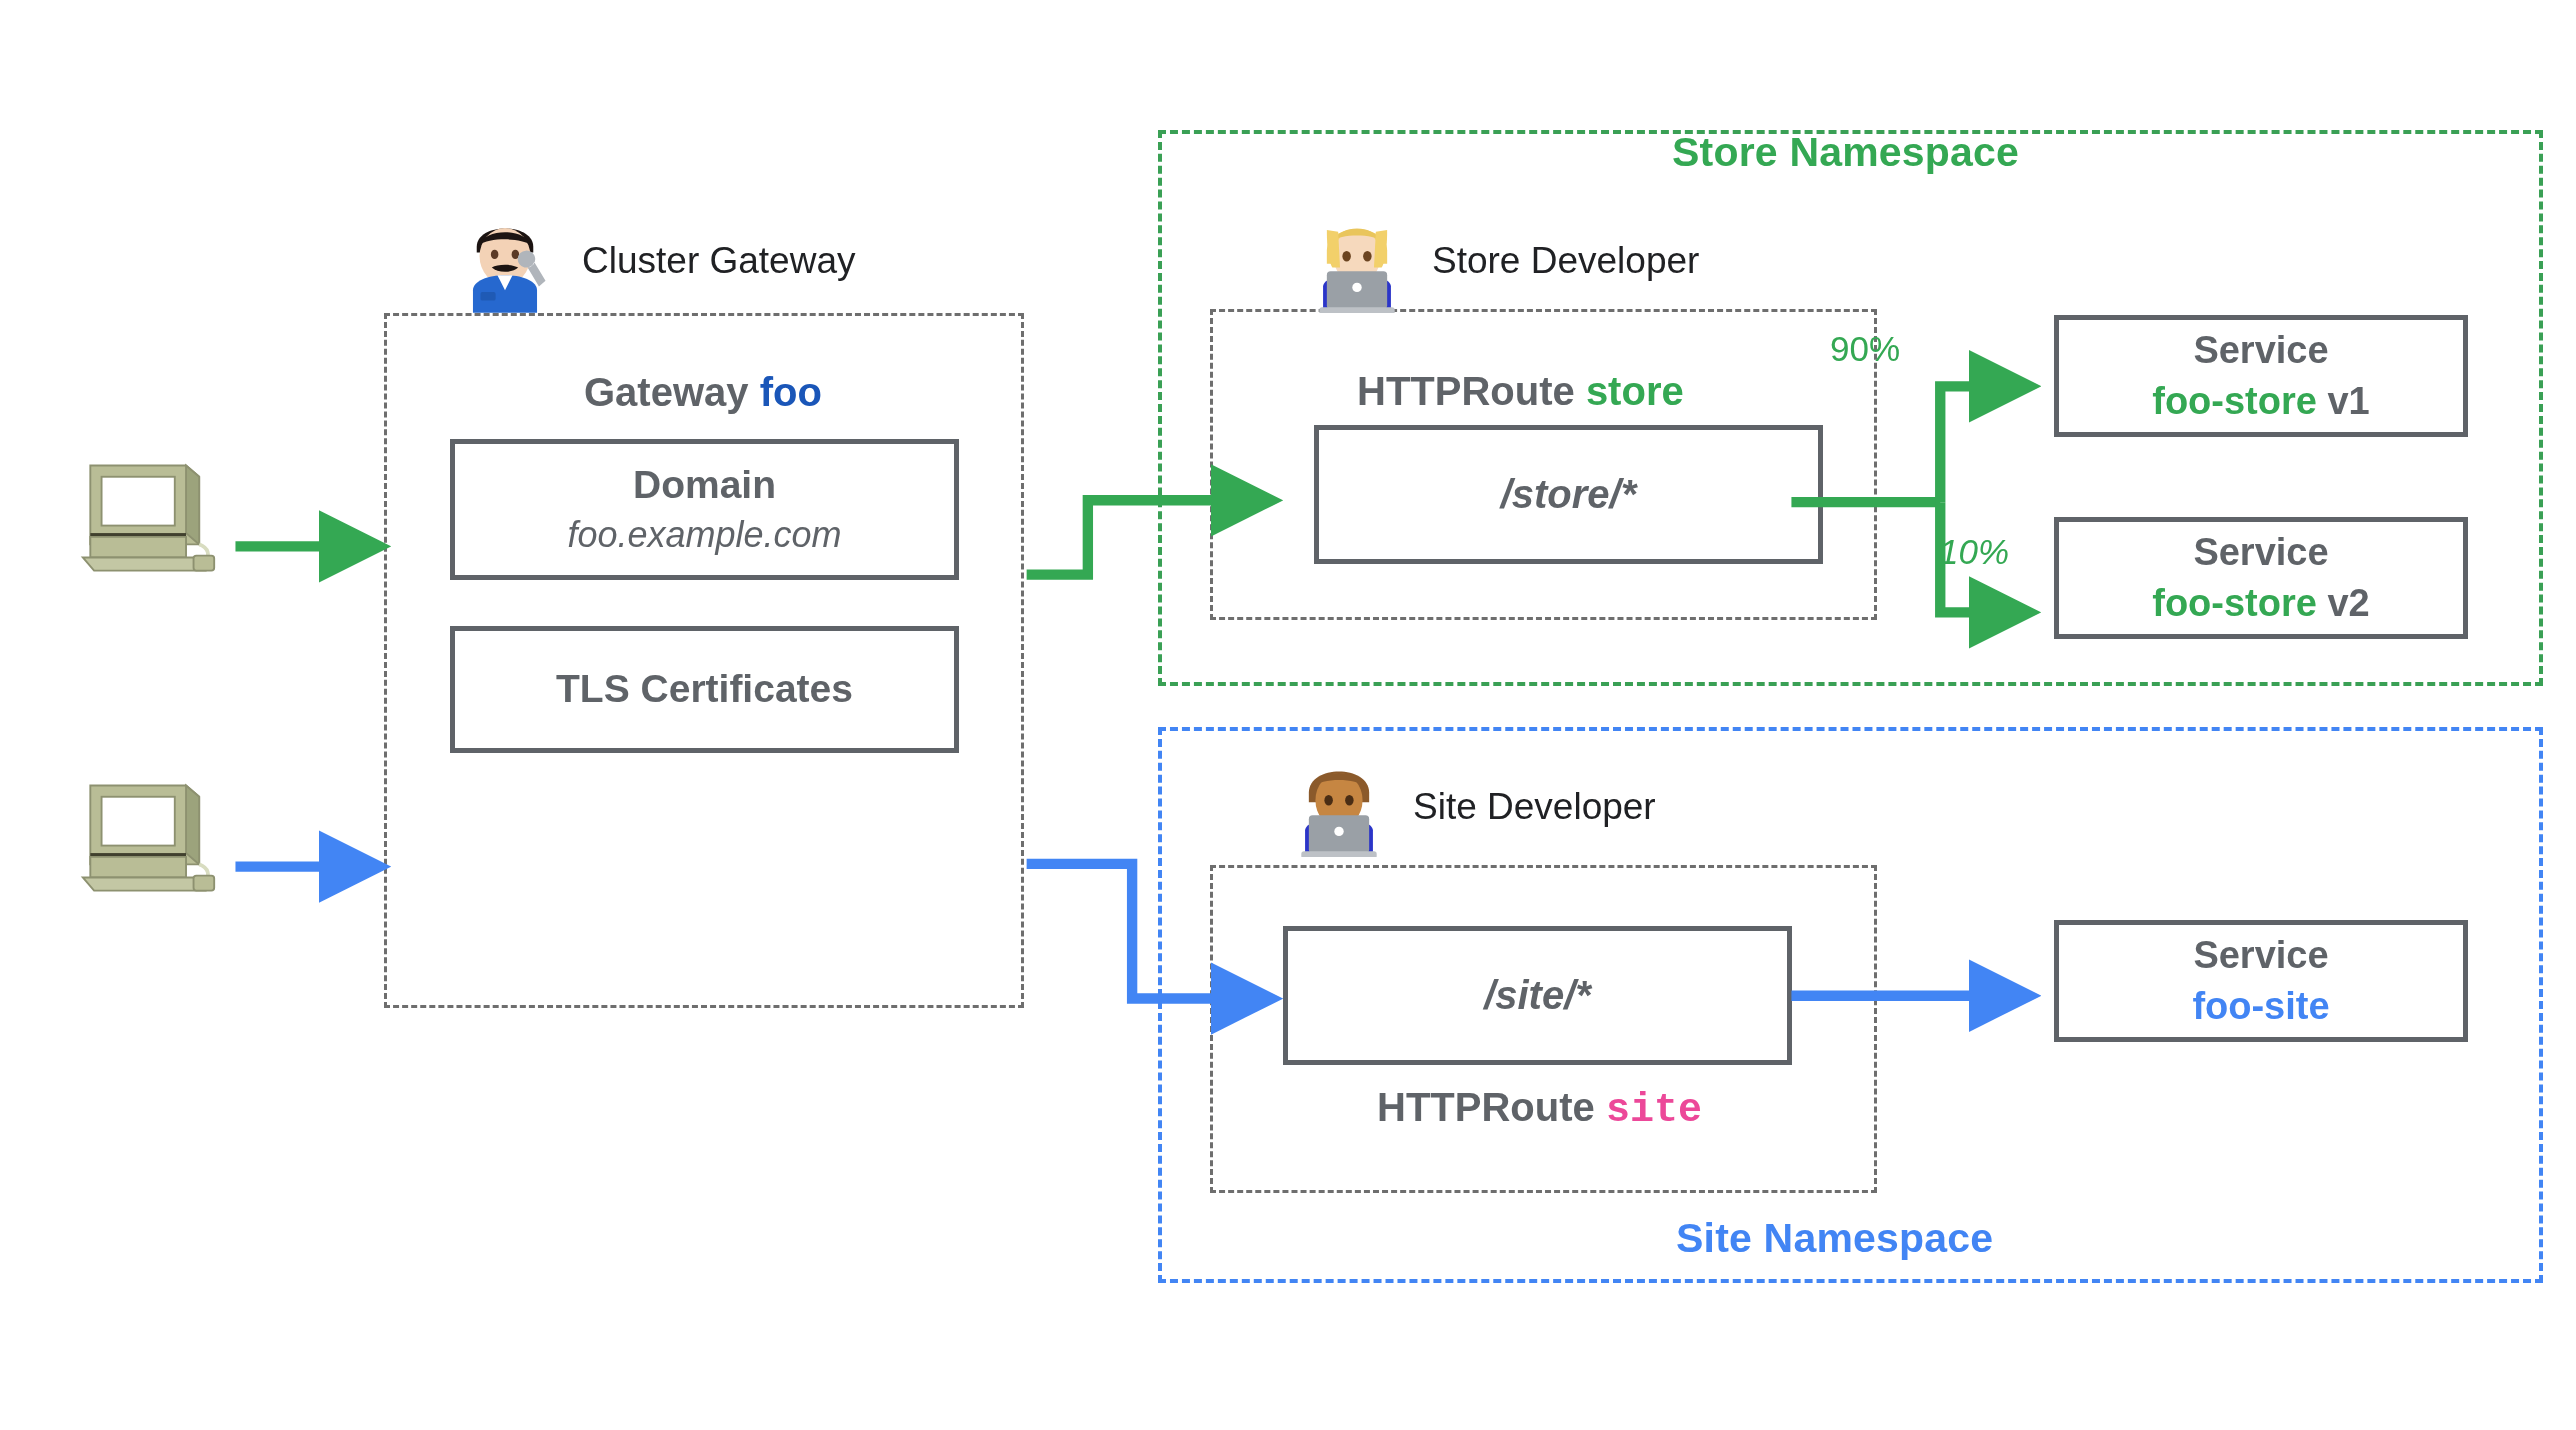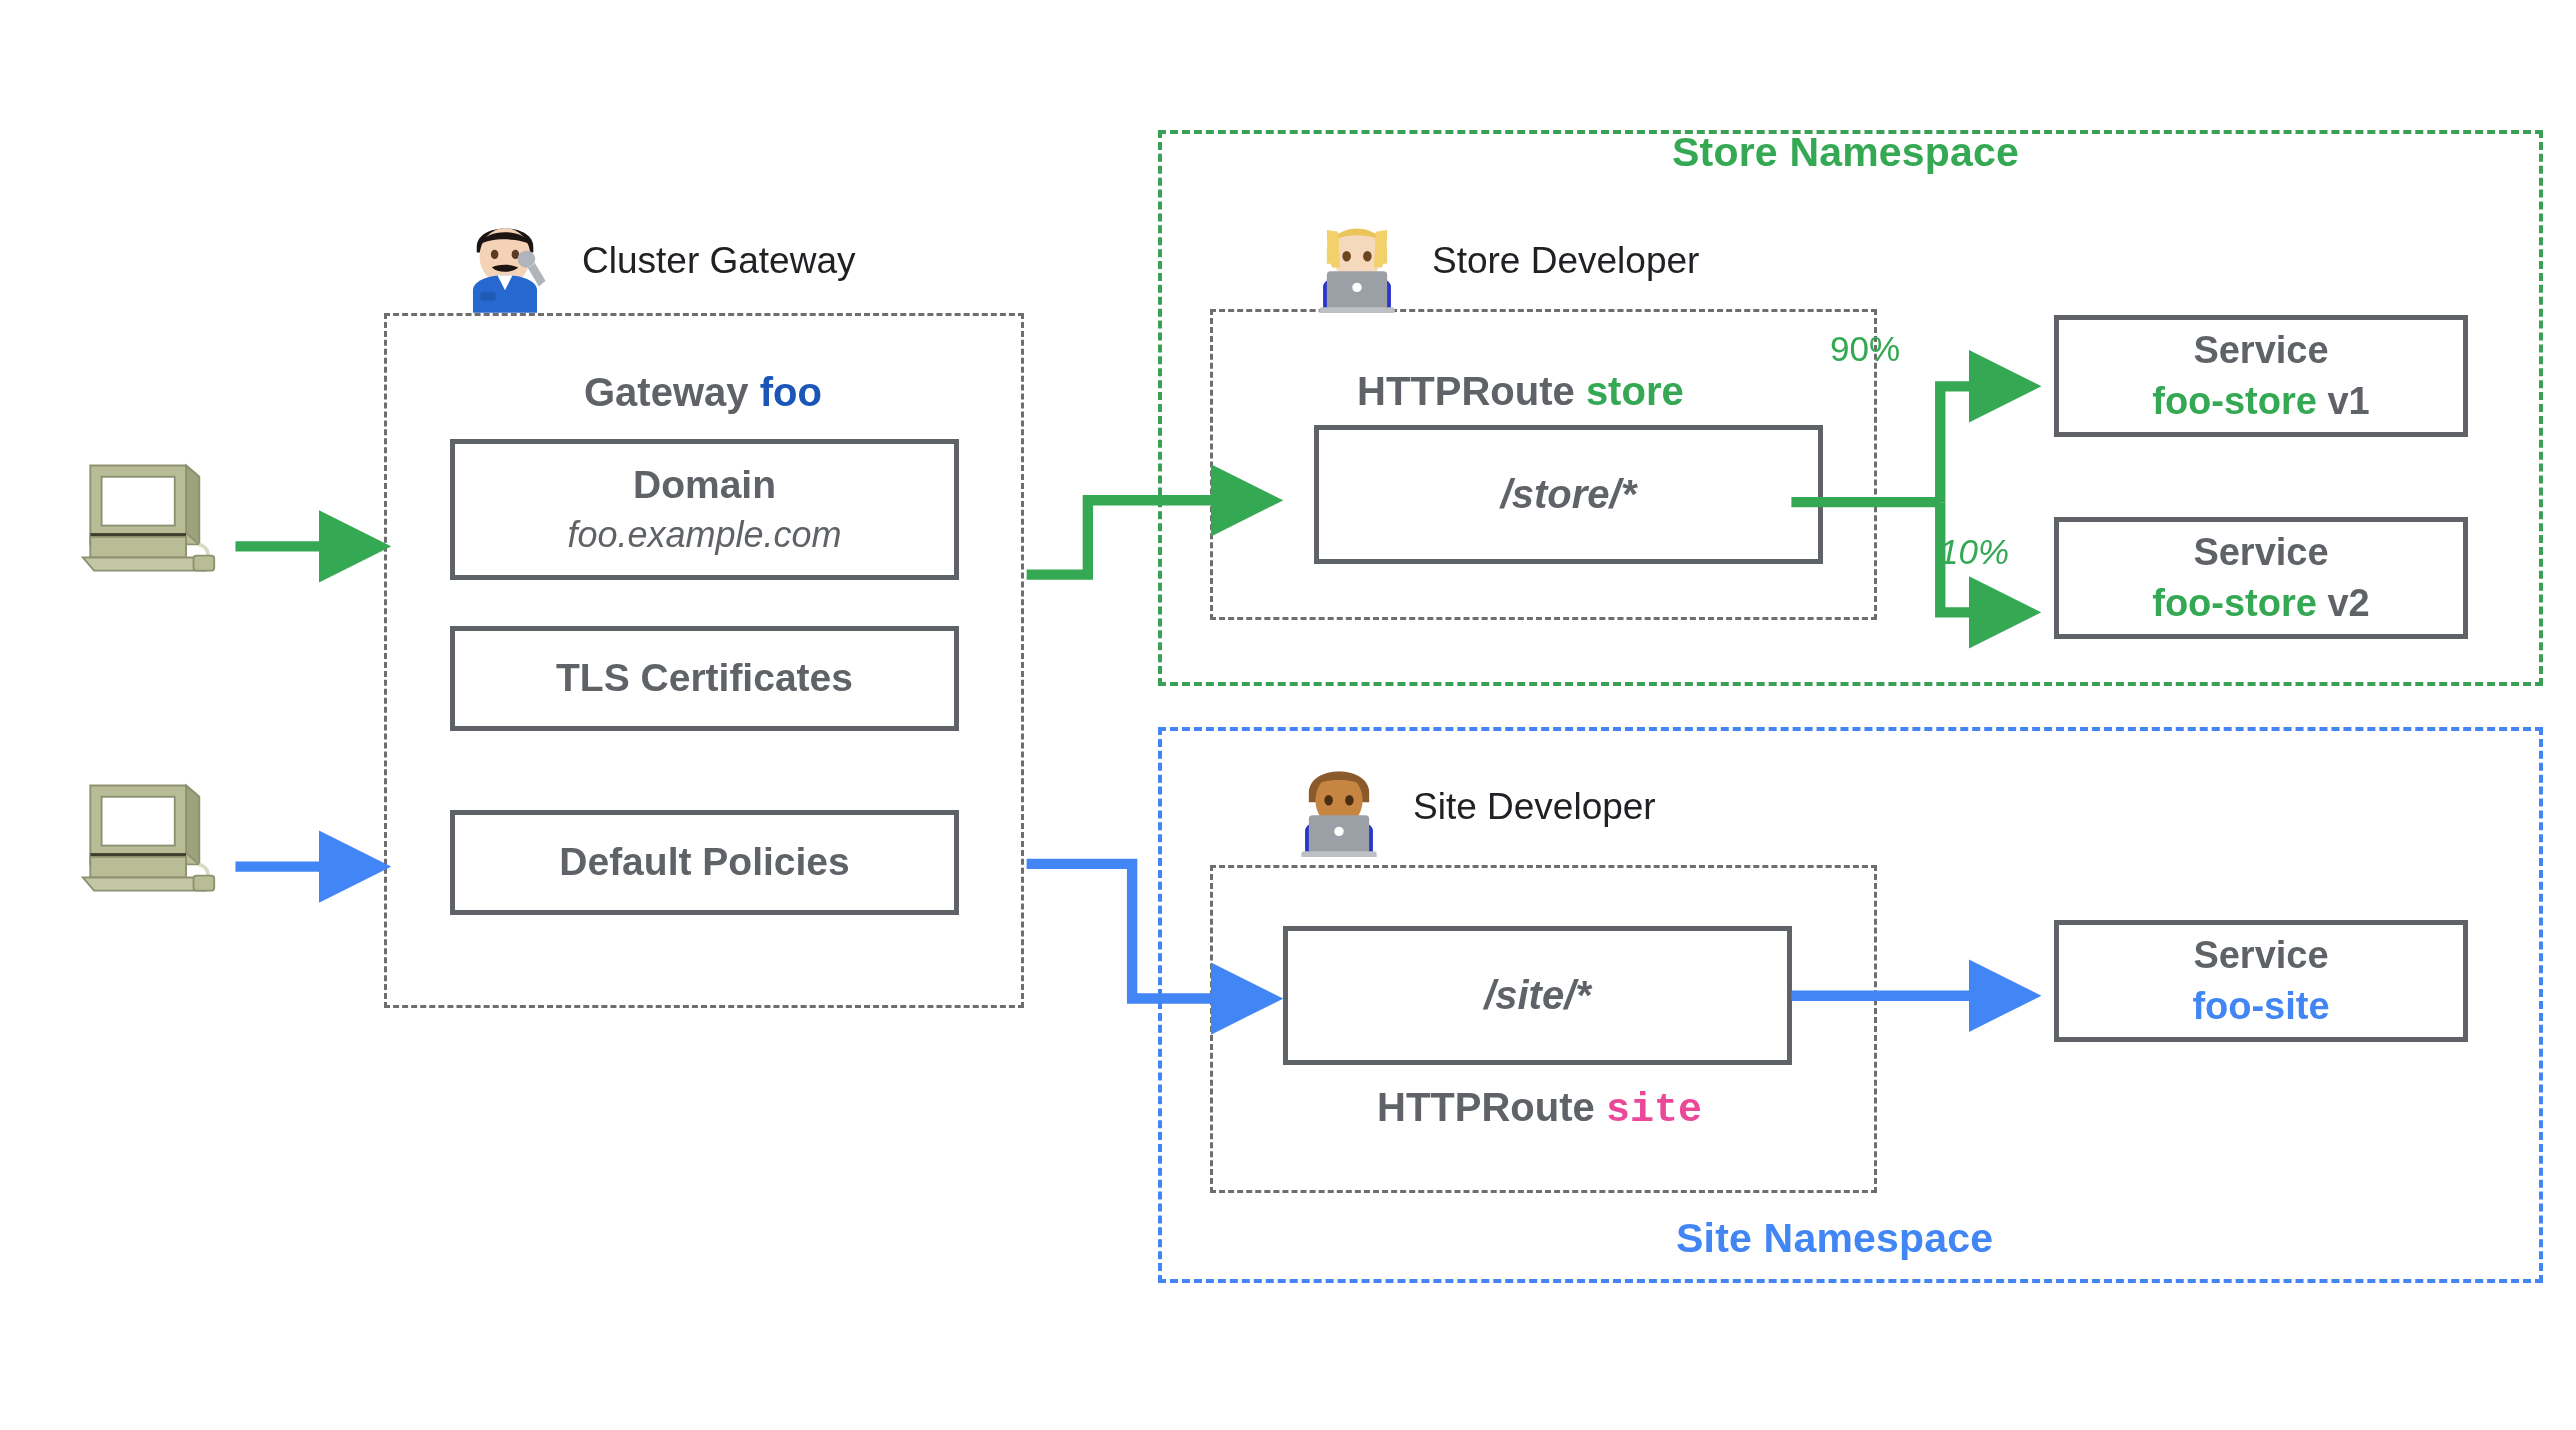--- a/index.html
+++ b/index.html
@@ -14,21 +14,21 @@
   .gw-box{position:absolute;box-sizing:border-box;left:384px;top:313px;width:640px;height:695px;border:3.8px dashed #6e6e6e;background:transparent;}
   .route-box-dashed{position:absolute;box-sizing:border-box;border:3.8px dashed #6e6e6e;background:transparent;}
   .rb-store{left:1210px;top:309px;width:667px;height:311px;}
   .rb-site{left:1210px;top:865px;width:667px;height:328px;}
 
   
   .sbox{position:absolute;box-sizing:border-box;border:5.7px solid #5f6368;background:#ffffff;
         display:flex;flex-direction:column;align-items:center;justify-content:center;
         color:#5f6368;font-weight:700;line-height:1.18;text-align:center;}
 
-  .gw-item{width:509px;height:105px;left:450px;font-size:39px;}
+  .gw-item{width:509px;height:127px;left:450px;font-size:39px;}
   .gw-domain{top:439px;height:141px;}
   .gw-tls{top:626px;}
   .gw-pol{top:810px;}
 
   .domain-title{font-size:39px;font-weight:700;color:#5f6368;}
   .domain-sub{font-size:36px;font-style:italic;font-weight:400;color:#5f6368;margin-top:5.7px;}
 
   .match-box{width:509px;height:139px;left:1283px;font-size:40px;font-style:italic;font-weight:700;color:#5f6368;}
   .mb-store{top:425px;margin-left:31px;}
   .mb-site{top:926px;}
@@ -137,23 +137,20 @@
     <span>Gateway </span>
     <span class="accent-b">foo</span>
   </div>
 
   <div class="sbox gw-item gw-domain">
     <div class="domain-title">Domain</div>
     <div class="domain-sub">foo.example.com</div>
   </div>
   <div class="sbox gw-item gw-tls">
     <div>TLS Certificates</div>
-  </div>
-  <div class="sbox gw-item gw-pol">
-    <div>Default Policies</div>
   </div>
 
   <div class="route-box-dashed rb-store"></div>
 
   <div class="avatar av-storedev" aria-hidden="true">
     <svg width="98" height="104" viewBox="0 0 104 110">
       <path d="M20 44 C20 14 84 14 84 44 L84 58 L20 58 Z" fill="#f2d06a"></path>
       <ellipse cx="52" cy="50" rx="25" ry="29" fill="#f6d9bd"></ellipse>
       <path d="M27 34 C34 16 70 16 77 34 C72 26 32 26 27 34 Z" fill="#e9c55c"></path>
       <path d="M20 22 C20 56 26 62 26 62 L34 62 L32 24 Z" fill="#f2d06a"></path>

